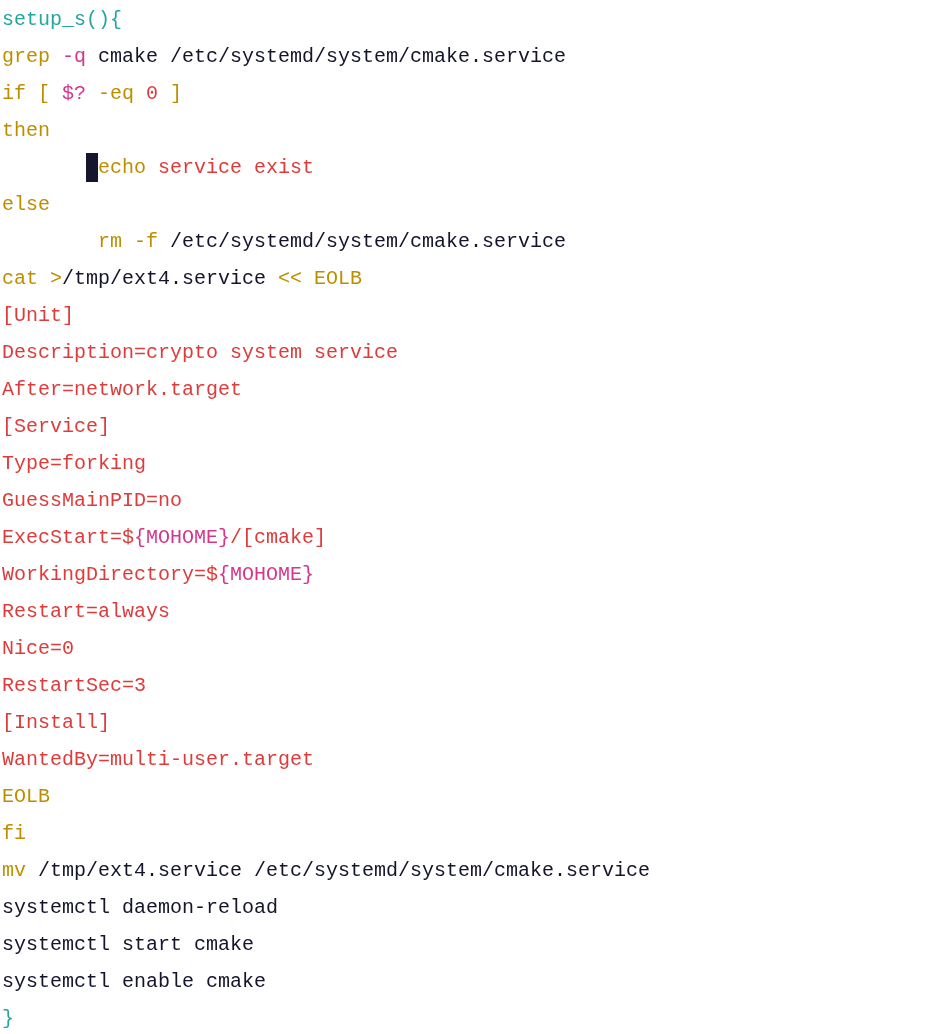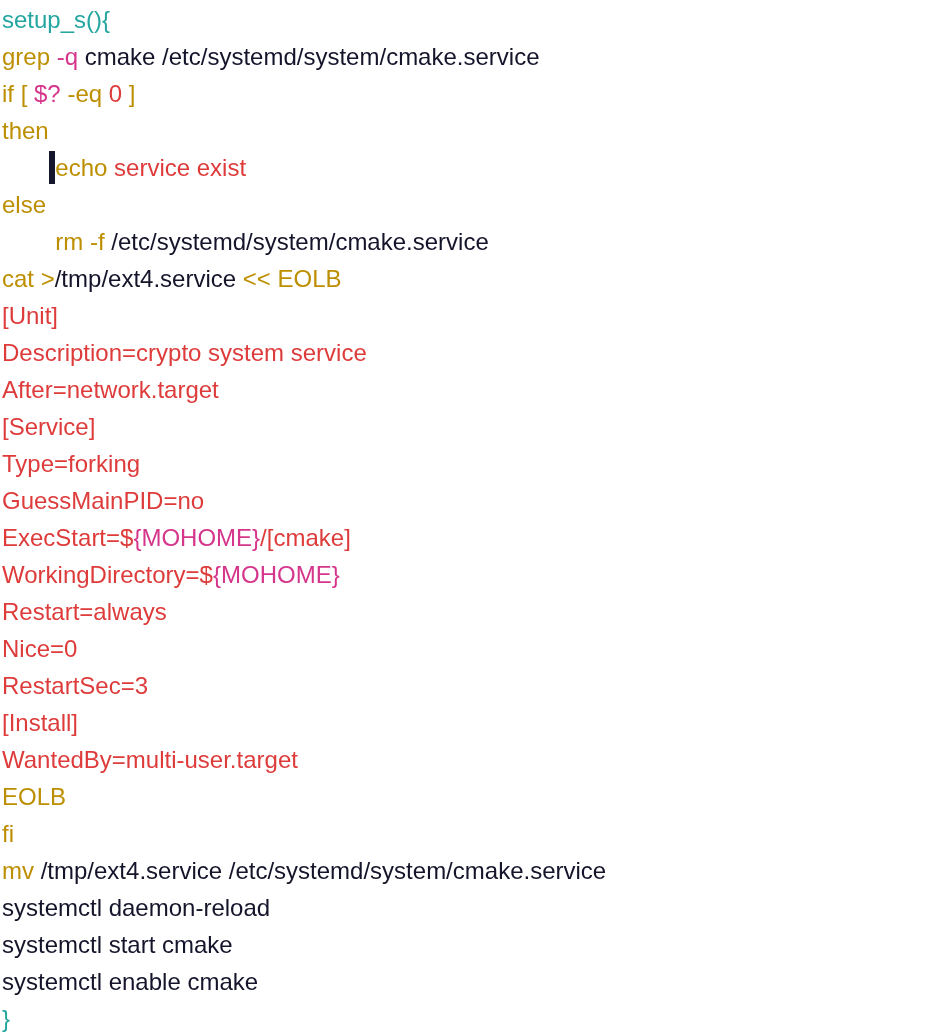--- a/index.html
+++ b/index.html
@@ -9,22 +9,22 @@
   }
   body {
     width: 926px;
     height: 1034px;
     overflow: hidden;
   }
   .editor {
     width: 926px;
     height: 1034px;
     background: var(--background, #ffffff);
-    font-family: Liberation Sans, sans-serif;
-    font-size: 24px;
+    font-family: Liberation Mono, monospace;
+    font-size: 20px;
     line-height: 37px;
     white-space: pre;
     padding: 1px 0 0 2px;
     box-sizing: border-box;
     overflow: hidden;
     cursor: text;
   }
   .line {
     height: 37px;
     white-space: pre;

